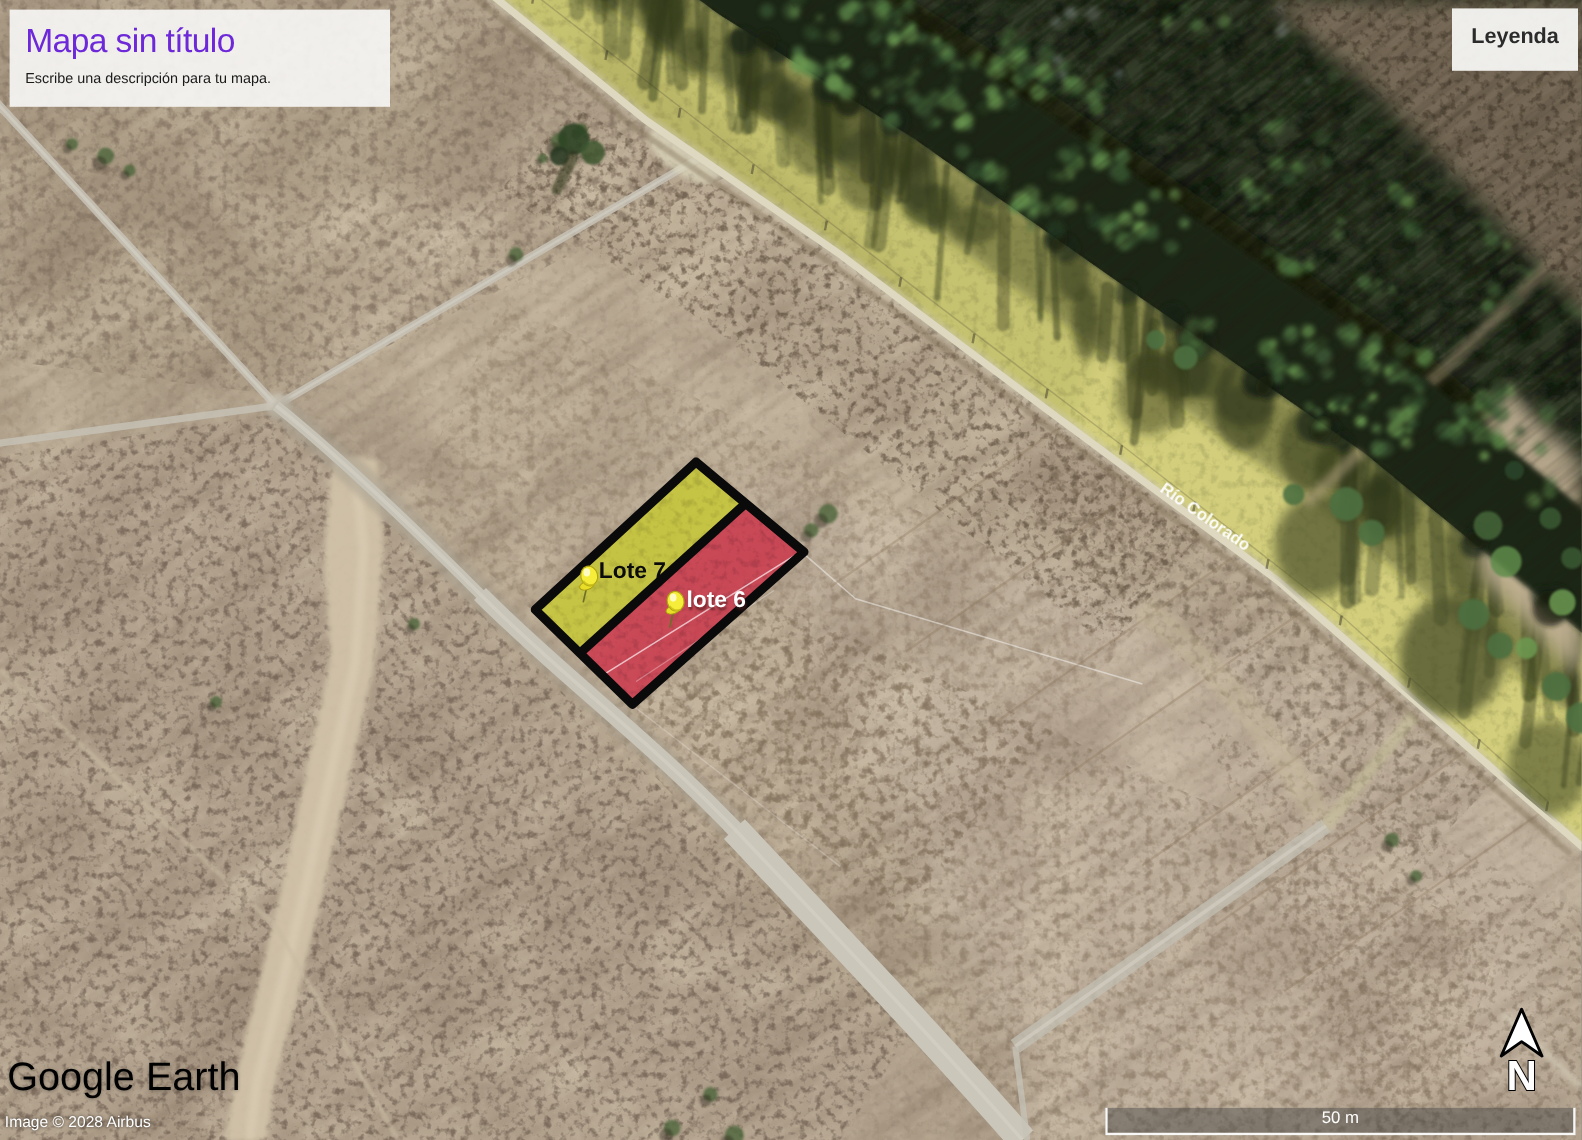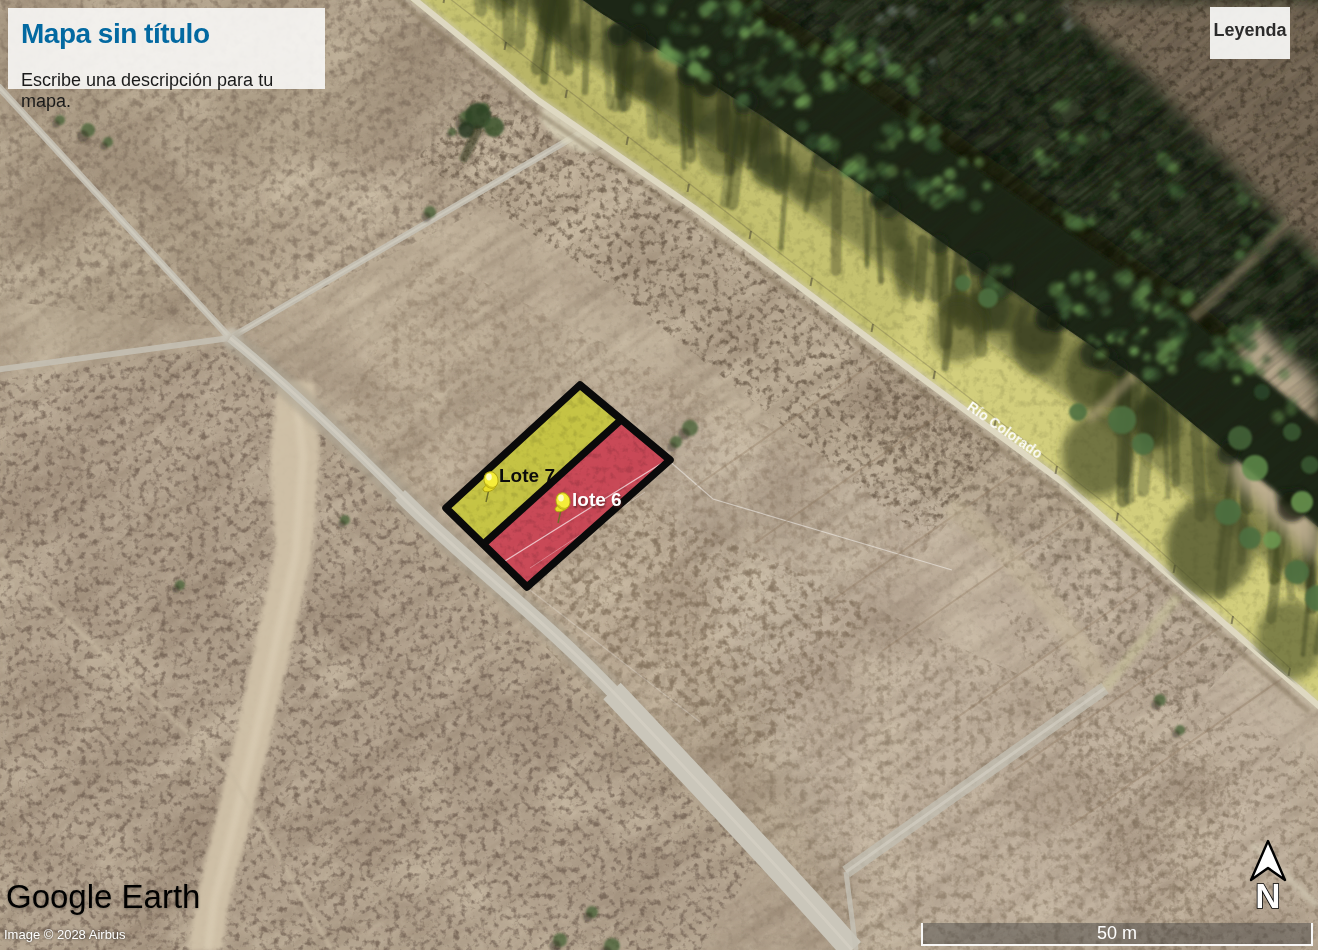--- a/index.html
+++ b/index.html
@@ -907,33 +907,33 @@
 
 <text x="572" y="506" font-family="Liberation Sans, sans-serif" font-size="19" font-weight="bold" fill="#ffffff" style="text-shadow:1px 2px 2px rgba(70,25,25,0.7)">lote 6</text>
 
 <g transform="rotate(35 1005 430)">
         <text x="1005" y="435" text-anchor="middle" font-family="Liberation Sans, sans-serif" font-size="14" font-weight="bold" fill="#ffffff" opacity="0.95">Río Colorado</text>
       </g>
 </svg>
 
 <div class="ov" style="left:8px;top:8px;width:317px;height:81px;background:rgba(246,245,243,0.93);">
 
-  <div style="margin:10px 0 0 13px;font-size:28px;font-weight:bold;color:#0369a1;letter-spacing:-0.5px;">Mapa sin título</div>
-
-  <div style="margin:20px 0 0 13px;font-size:18px;color:#1a1a1a;">Escribe una descripción para tu mapa.</div>
+  <div style="margin:10px 0 0 13px;font-size:28px;font-weight:normal;color:#6d28d9;letter-spacing:-0.5px;">Mapa sin título</div>
+
+  <div style="margin:8px 0 0 13px;font-size:12px;color:#1a1a1a;">Escribe una descripción para tu mapa.</div>
 </div>
 
-<div class="ov" style="left:1210px;top:7px;width:80px;height:52px;background:rgba(246,245,243,0.95);text-align:center;">
+<div class="ov" style="left:1210px;top:7px;width:105px;height:52px;background:rgba(246,245,243,0.95);text-align:center;">
   <div style="margin-top:13px;font-size:18px;font-weight:bold;color:#2b2b2b;">Leyenda</div>
 </div>
 
 <div class="ov" style="left:6px;top:878px;font-size:33px;color:#000000;text-shadow:0 1px 3px rgba(0,0,0,0.3);">Google Earth</div>
 
 <div class="ov" style="left:4px;top:927px;font-size:13px;color:#fff;text-shadow:0 0 3px rgba(0,0,0,0.8);">Image © 2028 Airbus</div>
 
 <svg class="ov" style="left:1240px;top:837px;" width="60" height="75" viewBox="0 0 60 75">
   <path d="M28,4 L45,43 L28,31 L11,43 Z" fill="#ffffff" stroke="#000" stroke-width="2.4" stroke-linejoin="round"></path>
   <text x="28" y="71" text-anchor="middle" font-family="Liberation Sans, sans-serif" font-size="35" font-weight="bold" fill="#ffffff" stroke="#000" stroke-width="1.7" paint-order="stroke">N</text>
 </svg>
 
 <div class="ov" style="left:921px;top:923px;width:392px;height:23px;background:rgba(66,66,66,0.45);border-left:2.5px solid rgba(255,255,255,0.95);border-right:2.5px solid rgba(255,255,255,0.95);border-bottom:2.5px solid rgba(255,255,255,0.95);box-sizing:border-box;">
-  <div style="text-align:center;font-size:18px;color:#fff;margin-top:0px;">50 m</div>
+  <div style="text-align:center;font-size:14px;color:#fff;margin-top:0px;">50 m</div>
 </div>
 </div>
 </body></html>

